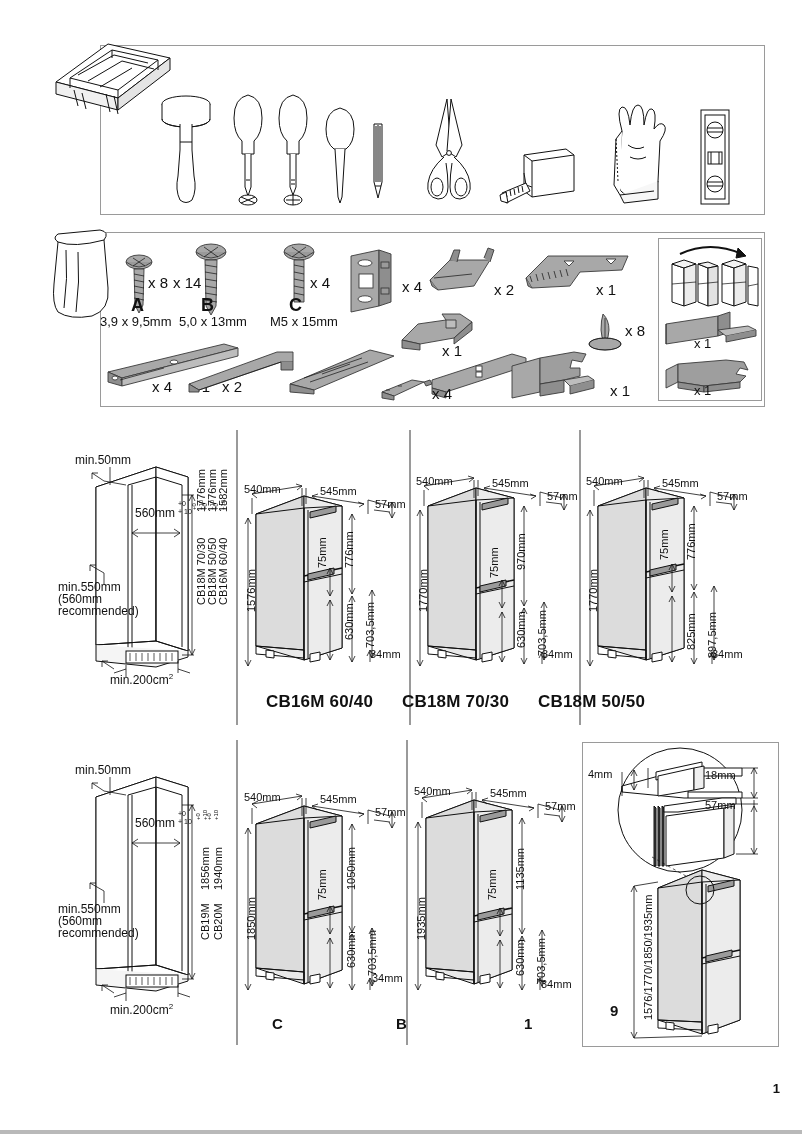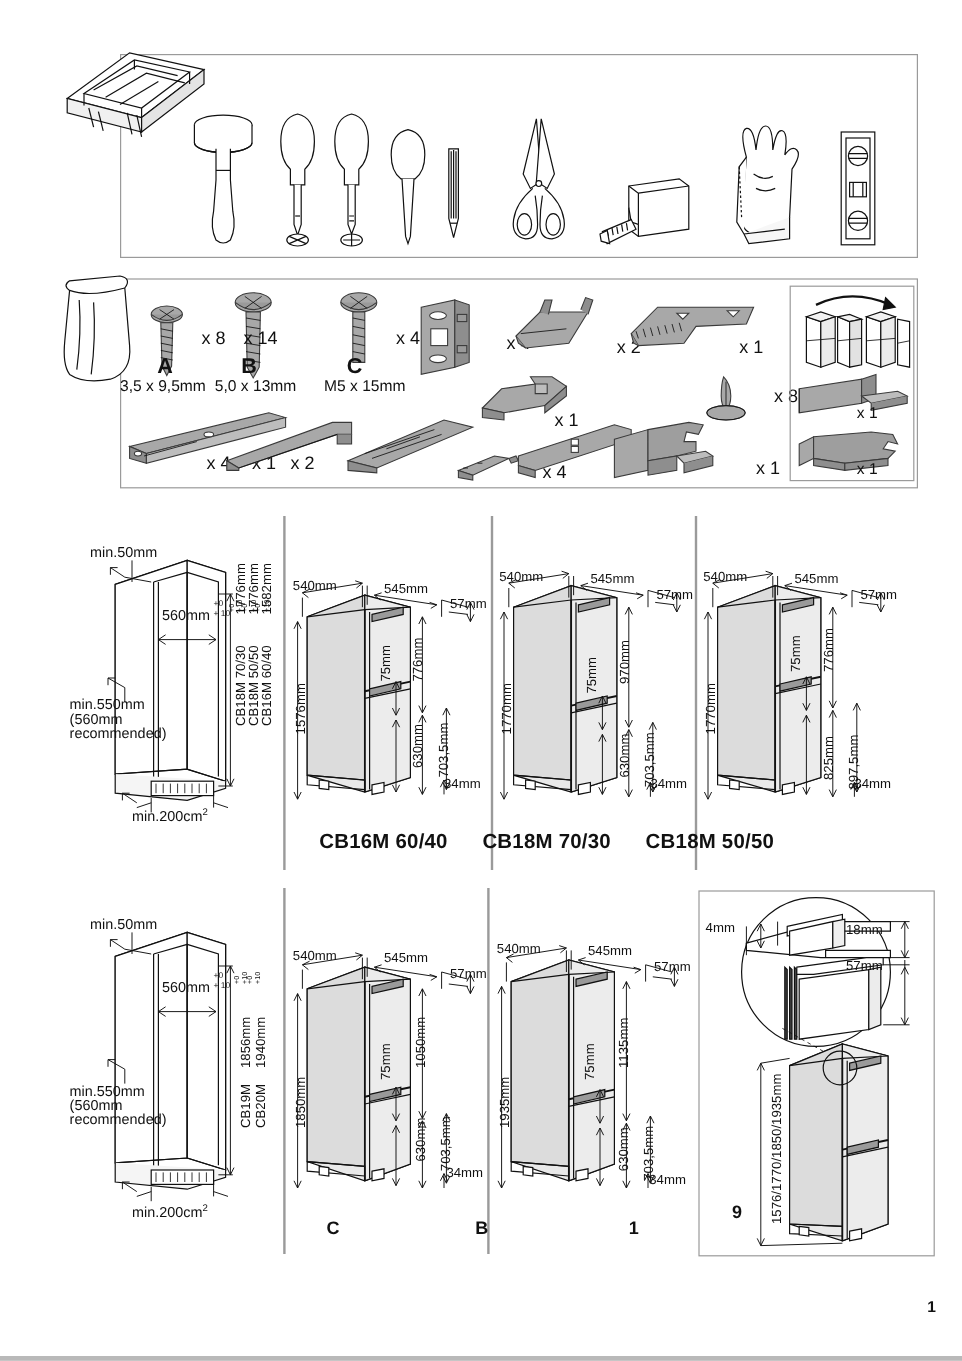--- a/index.html
+++ b/index.html
@@ -5,21 +5,21 @@
   html,body{margin:0;padding:0;background:#fff;}
   body{width:802px;height:1134px;position:relative;font-family:"Liberation Sans",sans-serif;color:#1a1a1a;overflow:hidden;}
   .page{position:absolute;inset:0;width:802px;height:1134px;background:#fff;}
 
   
   .panel{position:absolute;border:1.5px solid #9a9a9a;box-sizing:border-box;}
   .vline{position:absolute;width:1.5px;background:#9a9a9a;}
   .big{position:absolute;font-weight:bold;font-size:17px;letter-spacing:.2px;color:#111;}
   .letter{position:absolute;font-weight:bold;font-size:15px;color:#111;}
   .vert{transform-origin:0 0;transform:rotate(-90deg);}
-  .qty{position:absolute;font-size:15px;font-weight:normal;color:#111;white-space:pre;margin-left:20px;}
+  .qty{position:absolute;font-size:15px;font-weight:normal;color:#111;white-space:pre;}
   .code{position:absolute;font-size:16px;font-weight:bold;color:#111;}
   .dim{position:absolute;font-size:12px;color:#111;white-space:pre;}
   .pagenum{position:absolute;right:22px;bottom:38px;font-size:13px;font-weight:bold;color:#111;}
 
   .svgwrap{position:absolute;}
   svg{display:block;overflow:visible;}
   .ln{stroke:#111;stroke-width:1;fill:none;}
   .thin{stroke:#111;stroke-width:.7;fill:none;}
   .gry{fill:#a8a8a8;stroke:#3a3a3a;stroke-width:.9;}
   .dimln{stroke:#111;stroke-width:.8;fill:none;}
@@ -185,35 +185,35 @@
         <ellipse cx="14" cy="9" rx="13" ry="7"></ellipse>
         <path d="M1 9 Q14 19 27 9" fill="#9a9a9a"></path>
         <path d="M8 5 L20 13 M8 13 L20 5" class="thin"></path>
         <path d="M9 16 L19 16 L18 52 L14 60 L10 52 Z"></path>
         <path d="M9 21 L19 23 M9 27 L19 29 M9 33 L19 35 M9 39 L19 41 M9 45 L19 47" class="thin"></path>
       </g>
     </svg>
   </div>
   <div class="code" style="left:131px;top:295px;font-size:18px;">A</div>
   <div class="qty" style="left:148px;top:274px;">x 8</div>
-  <div class="dim" style="left:100px;top:314px;font-size:13px;">3,5 x 9,5mm</div>
+  <div class="dim" style="left:100px;top:314px;font-size:13px;">3,9 x 9,5mm</div>
 
   <div class="svgwrap" style="left:195px;top:242px;">
     <svg width="32" height="78" viewBox="0 0 32 78">
       <g class="gry">
         <ellipse cx="16" cy="10" rx="15" ry="8"></ellipse>
         <path d="M1 10 Q16 22 31 10" fill="#9a9a9a"></path>
         <path d="M9 5 L23 15 M9 15 L23 5" class="thin"></path>
         <path d="M10 18 L22 18 L21 64 L16 73 L11 64 Z"></path>
         <path d="M10 23 L22 25 M10 30 L22 32 M10 37 L22 39 M10 44 L22 46 M10 51 L22 53 M10 58 L22 60" class="thin"></path>
       </g>
     </svg>
   </div>
   <div class="code" style="left:201px;top:295px;font-size:18px;">B</div>
-  <div class="qty" style="left:183px;top:274px;">x 14</div>
+  <div class="qty" style="left:173px;top:274px;">x 14</div>
   <div class="dim" style="left:179px;top:314px;font-size:13px;">5,0 x 13mm</div>
 
   <div class="svgwrap" style="left:283px;top:242px;">
     <svg width="32" height="70" viewBox="0 0 32 70">
       <g class="gry">
         <ellipse cx="16" cy="10" rx="15" ry="8"></ellipse>
         <path d="M1 10 Q16 22 31 10" fill="#9a9a9a"></path>
         <path d="M9 5 L23 15 M9 15 L23 5" class="thin"></path>
         <path d="M11 18 L21 18 L21 60 L11 60 Z"></path>
         <path d="M11 23 L21 25 M11 30 L21 32 M11 37 L21 39 M11 44 L21 46 M11 51 L21 53" class="thin"></path>

